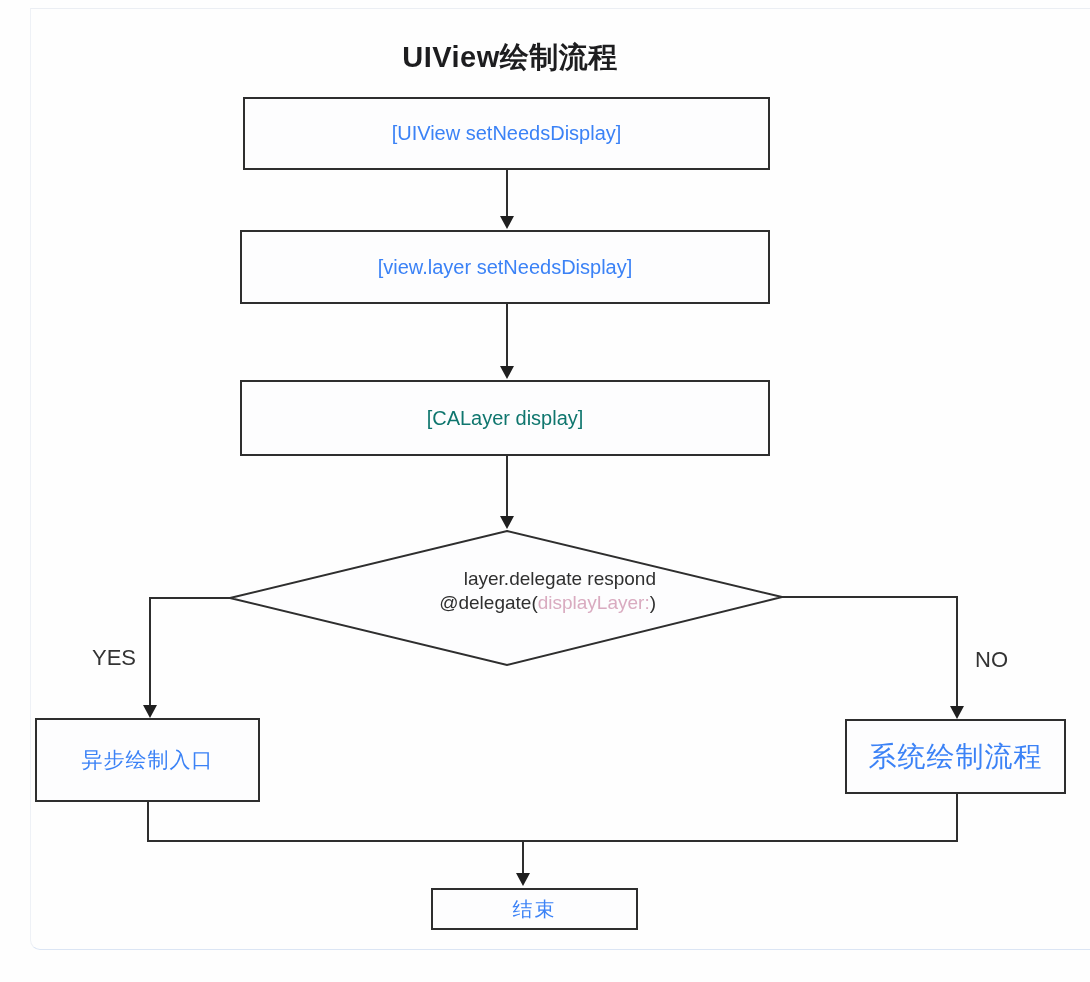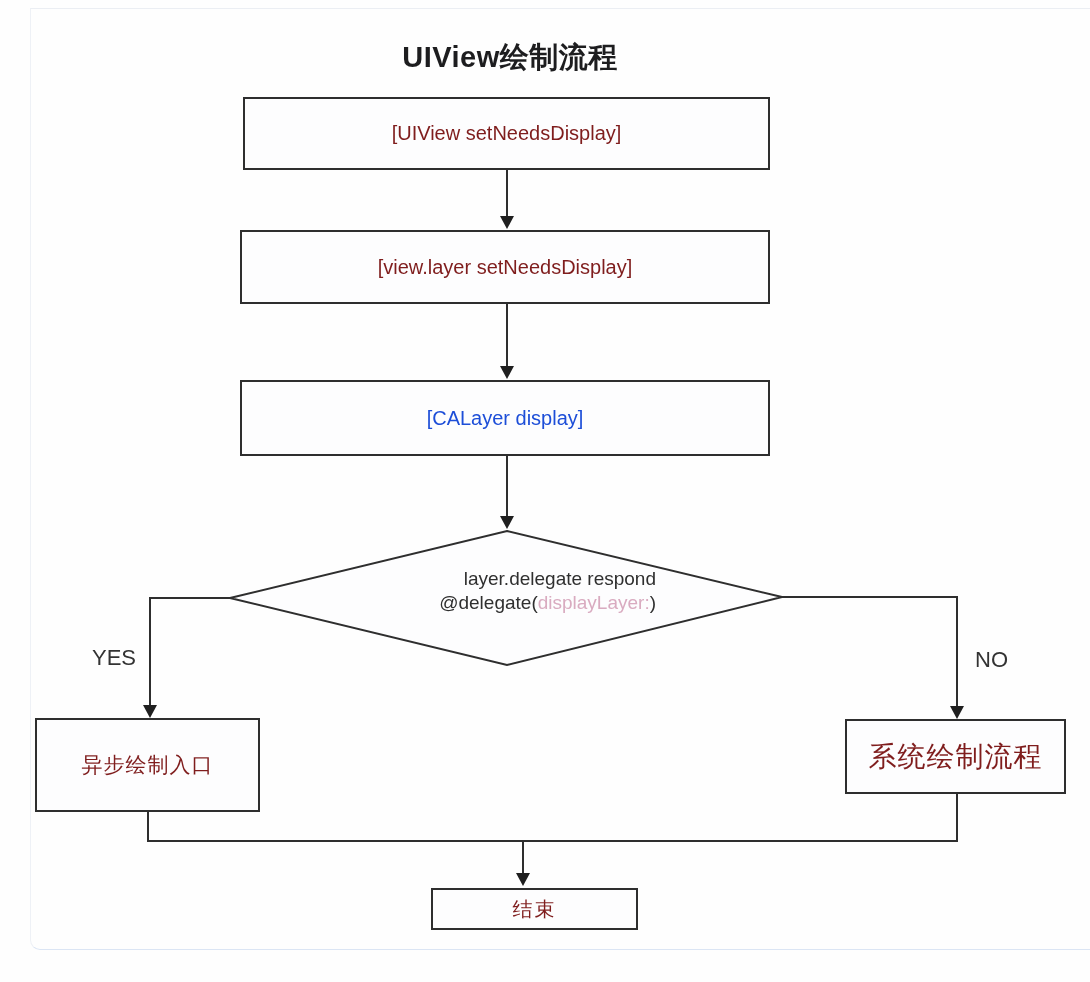--- a/index.html
+++ b/index.html
@@ -41,26 +41,26 @@
   }
   .rect {
     position: absolute;
     box-sizing: border-box;
     border: 2px solid #2e2e2e;
     background: #fdfdfe;
     display: flex;
     align-items: center;
     justify-content: center;
     font-size: 20px;
-    color: #7f1d1d;
+    color: #3b82f6;
   }
   .box1 { left: 243px; top: 97px;  width: 527px; height: 73px; }
   .box2 { left: 240px; top: 230px; width: 530px; height: 74px; }
-  .box3 { left: 240px; top: 380px; width: 530px; height: 76px; color: #1d4ed8; }
-  .left-box  { left: 35px;  top: 718px; width: 225px; height: 94px; font-size: 21px; letter-spacing: 1px; }
+  .box3 { left: 240px; top: 380px; width: 530px; height: 76px; color: #0f766e; }
+  .left-box  { left: 35px;  top: 718px; width: 225px; height: 84px; font-size: 21px; letter-spacing: 1px; }
   .right-box { left: 845px; top: 719px; width: 221px; height: 75px; font-size: 28px; letter-spacing: 1px; }
   .end-box   { left: 431px; top: 888px; width: 207px; height: 42px; letter-spacing: 2px; }
   .connectors {
     position: absolute;
     left: 0; top: 0;
     width: 1090px;
     height: 982px;
   }
   .diamond-text {
     position: absolute;

